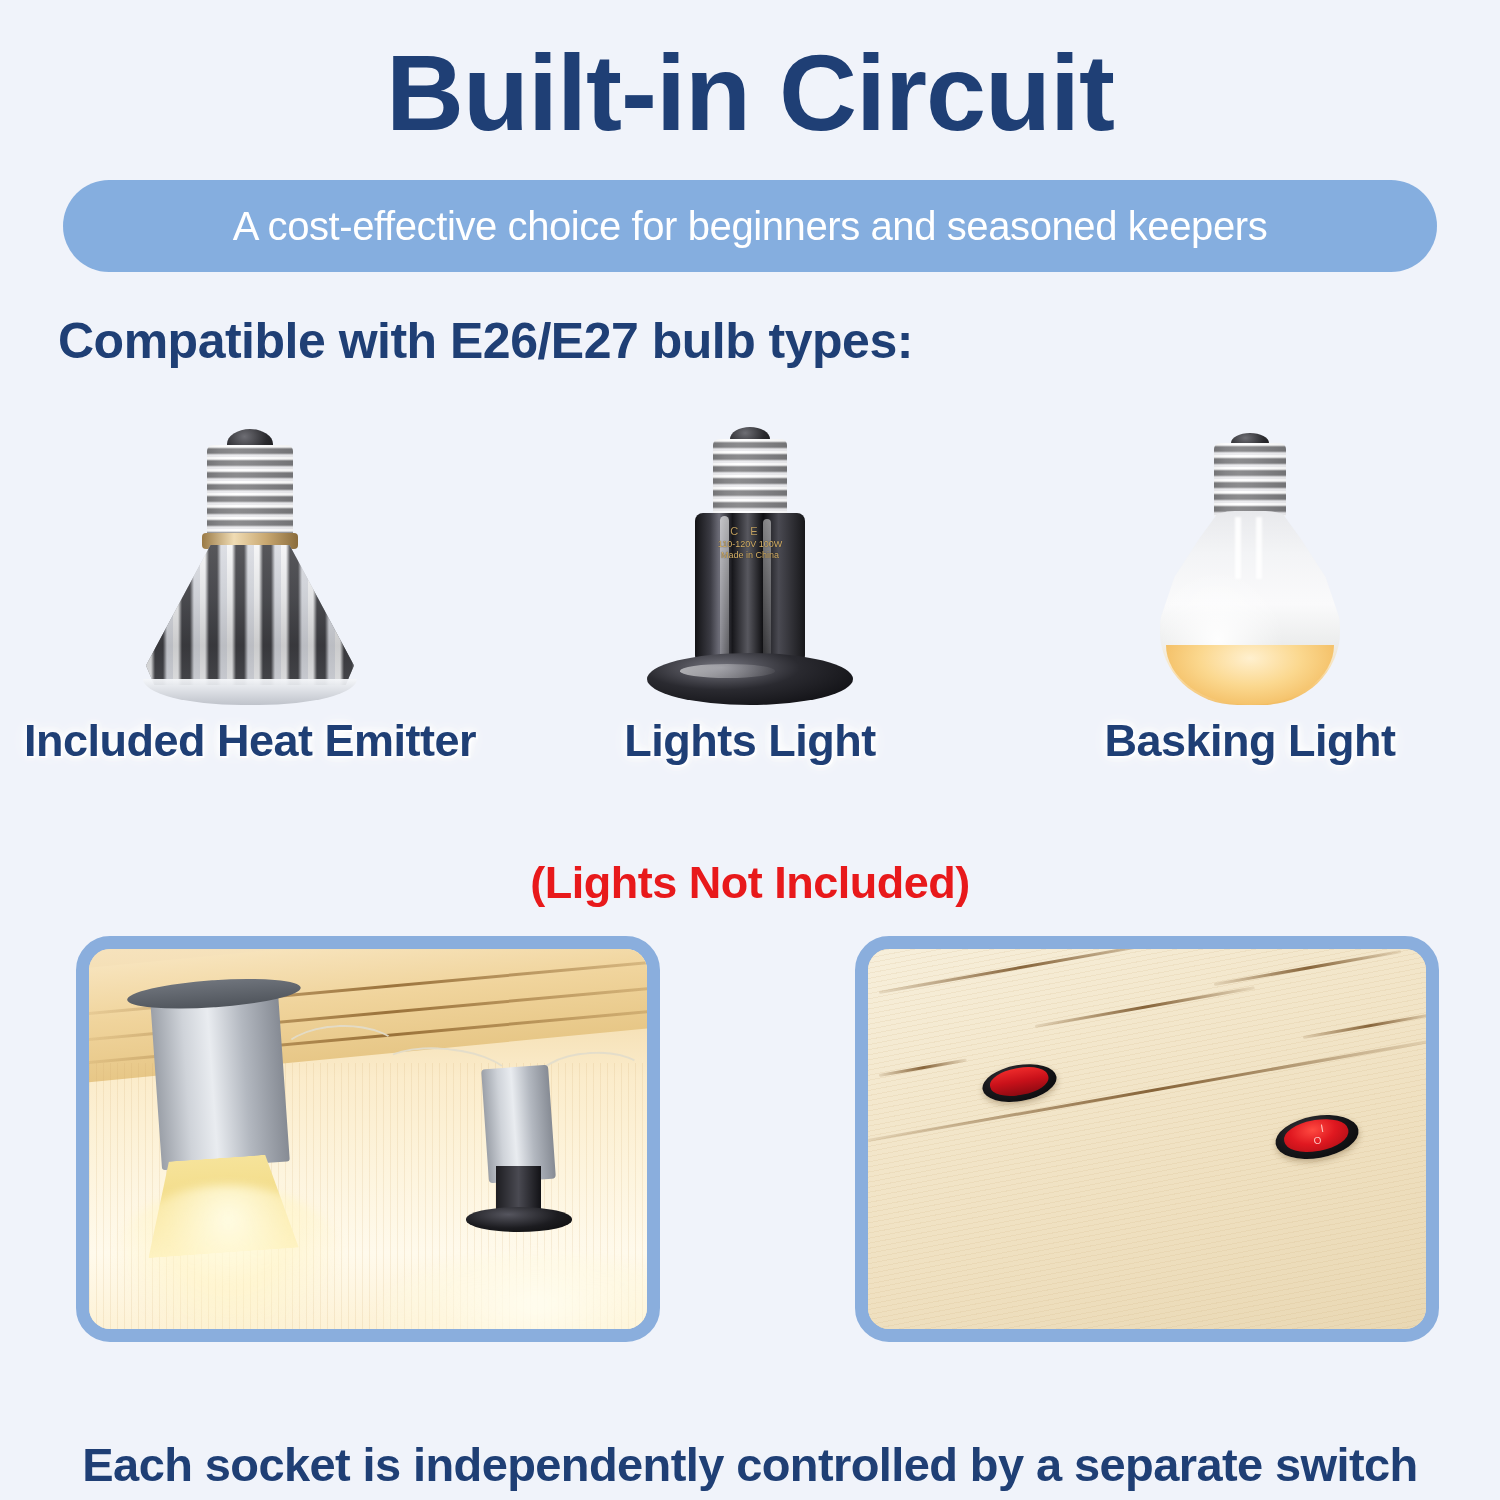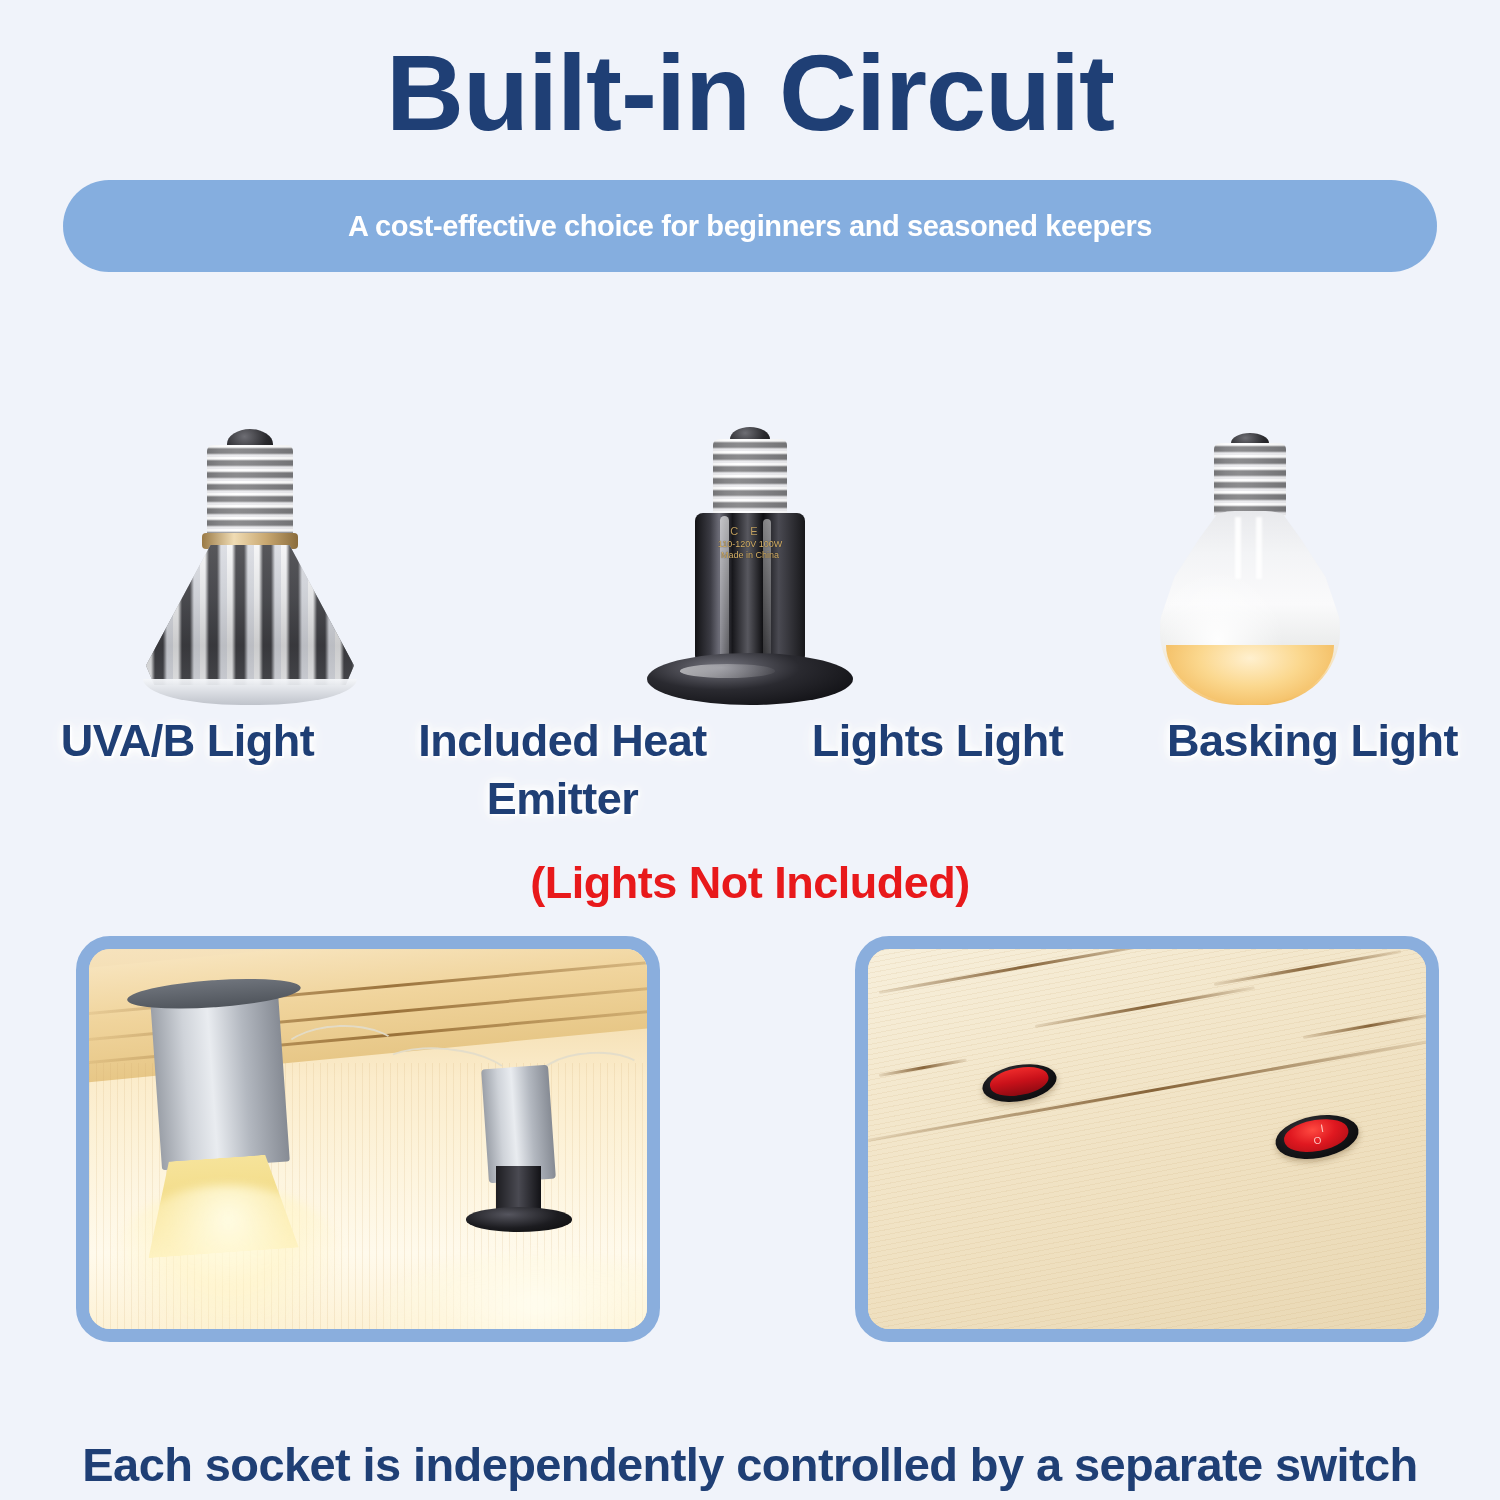--- a/index.html
+++ b/index.html
@@ -36,22 +36,22 @@
     left:63px; top:180px;
     width:1374px; height:92px;
     background:#85aedf;
     border-radius:46px;
     display:flex;
     align-items:center;
     justify-content:center;
   }
   .subtitle-pill span {
     color:#ffffff;
-    font-size:29px;
-    font-weight:bold;
+    font-size:40px;
+    font-weight:normal;
     letter-spacing:-0.4px;
     white-space:nowrap;
   }
 
   .section-heading {
     position:absolute;
     left:58px; top:312px;
     font-size:50px;
     font-weight:bold;
     color:#1f3f75;
@@ -438,20 +438,21 @@
 <body>
 
 <div id="page">
 
   <div class="hero-title">Built-in Circuit</div>
 
   <div class="subtitle-pill">
     <span>A cost-effective choice for beginners and seasoned keepers</span>
   </div>
 
+  <div class="section-heading">Compatible with E26/E27 bulb types:</div>
 
   <div class="bulb-row">
 
     <div class="bulb-cell">
       <div class="bulb-art uv-wrap">
         <div class="tip uv-tip"></div>
         <div class="uv-screw">
           <div class="screw"></div>
         </div>
         <div class="uv-collar"></div>
@@ -484,21 +485,20 @@
         </div>
         <div class="bk-glass"></div>
         <div class="bk-filament"></div>
         <div class="bk-glow"></div>
       </div>
     </div>
 
   </div>
 
   <div class="label-row">
-    <div class="label-cell">UVA/B Light</div>
     <div class="label-cell">Included Heat Emitter</div>
     <div class="label-cell">Lights Light</div>
     <div class="label-cell">Basking Light</div>
   </div>
 
   <div class="not-included">(Lights Not Included)</div>
 
   <div class="photo-frame" id="photo-left">
     <div class="photo-inner">
       <div class="lp-bg"></div>

